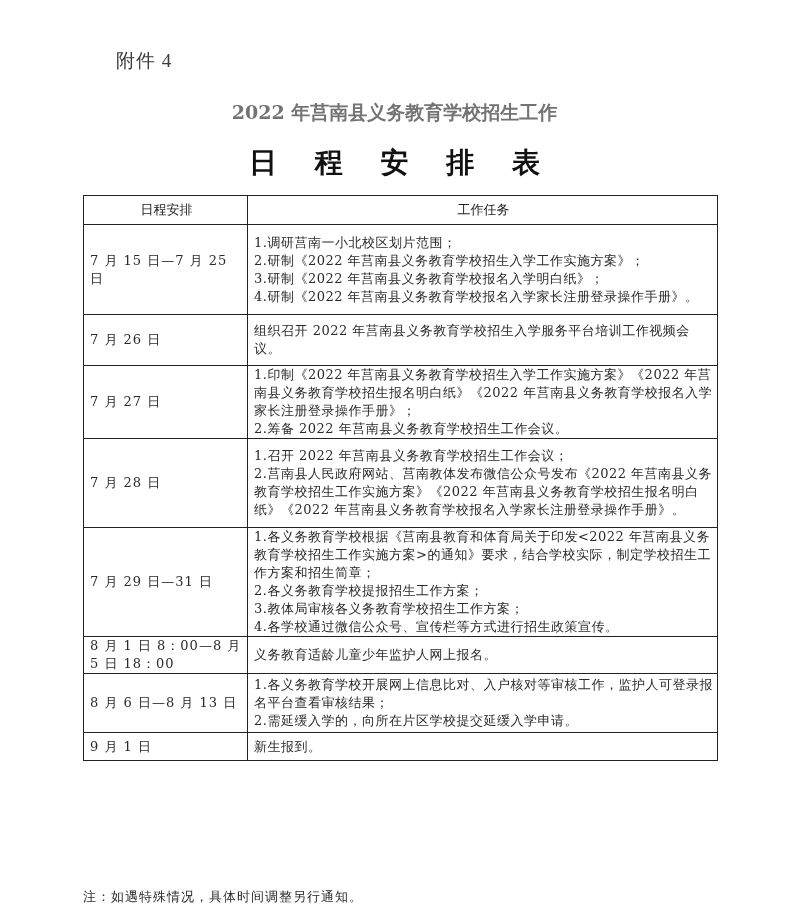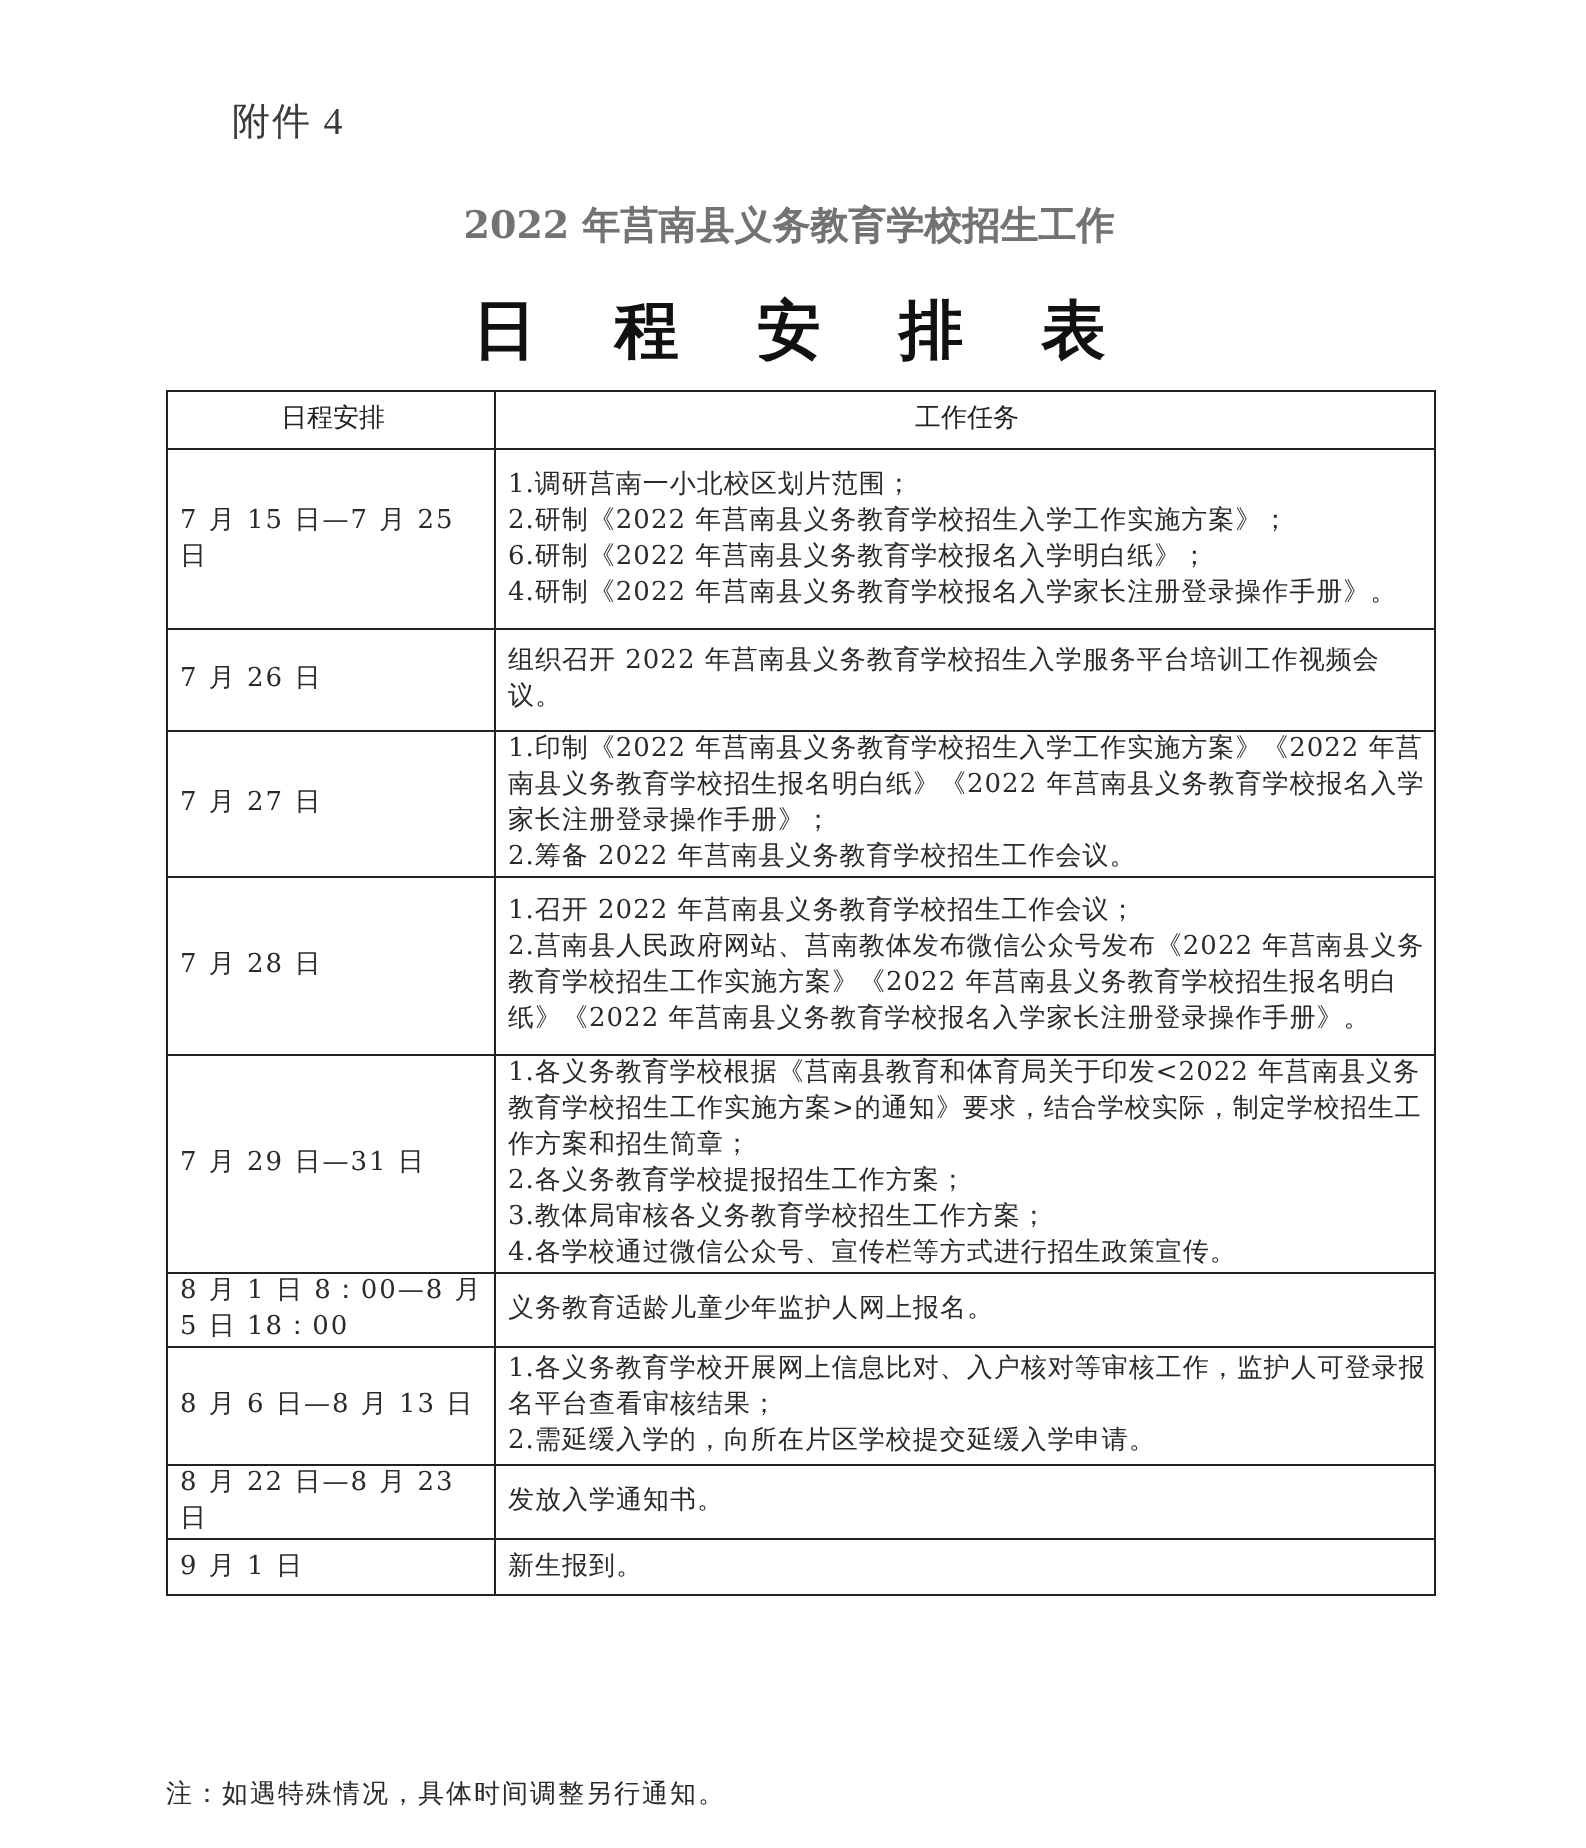--- a/index.html
+++ b/index.html
@@ -37,21 +37,21 @@
       letter-spacing: 0px;
       padding-left: 8px;
       box-sizing: border-box;
     }
     .title2 {
       position: absolute;
       left: 0;
       top: 144px;
       width: 793px;
       text-align: center;
-      font-size: 32px;
+      font-size: 28px;
       font-weight: bold;
       color: #111;
       font-family: "DejaVu Serif", "Liberation Serif", serif;
       letter-spacing: 14px;
       padding-left: 10px;
       box-sizing: border-box;
     }
     table.schedule {
       position: absolute;
       left: 83px;
@@ -120,21 +120,21 @@
       <th>日程安排</th>
       <th>工作任务</th>
     </tr>
   </thead>
   <tbody>
     <tr style="height:90px">
       <td class="date">7 月 15 日—7 月 25 日</td>
       <td class="tasks">
         <span class="line">1.调研莒南一小北校区划片范围；</span>
         <span class="line">2.研制《2022 年莒南县义务教育学校招生入学工作实施方案》；</span>
-        <span class="line">6.研制《2022 年莒南县义务教育学校报名入学明白纸》；</span>
+        <span class="line">3.研制《2022 年莒南县义务教育学校报名入学明白纸》；</span>
         <span class="line">4.研制《2022 年莒南县义务教育学校报名入学家长注册登录操作手册》。</span>
       </td>
     </tr>
     <tr style="height:51px">
       <td class="date">7 月 26 日</td>
       <td class="tasks">
         <span class="line">组织召开 2022 年莒南县义务教育学校招生入学服务平台培训工作视频会议。</span>
       </td>
     </tr>
     <tr style="height:72px">
@@ -166,26 +166,20 @@
         <span class="line">义务教育适龄儿童少年监护人网上报名。</span>
       </td>
     </tr>
     <tr style="height:59px">
       <td class="date">8 月 6 日—8 月 13 日</td>
       <td class="tasks">
         <span class="line">1.各义务教育学校开展网上信息比对、入户核对等审核工作，监护人可登录报名平台查看审核结果；</span>
         <span class="line">2.需延缓入学的，向所在片区学校提交延缓入学申请。</span>
       </td>
     </tr>
-    <tr style="height:24px">
-      <td class="date">8 月 22 日—8 月 23 日</td>
-      <td class="tasks">
-        <span class="line">发放入学通知书。</span>
-      </td>
-    </tr>
     <tr style="height:28px">
       <td class="date">9 月 1 日</td>
       <td class="tasks">
         <span class="line">新生报到。</span>
       </td>
     </tr>
   </tbody>
 </table>
 
 <div class="note">注：如遇特殊情况，具体时间调整另行通知。</div>

